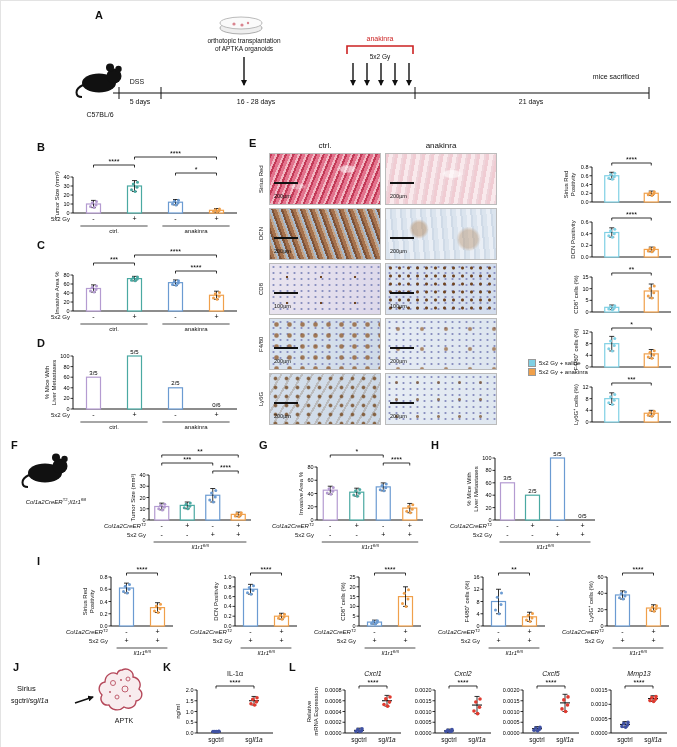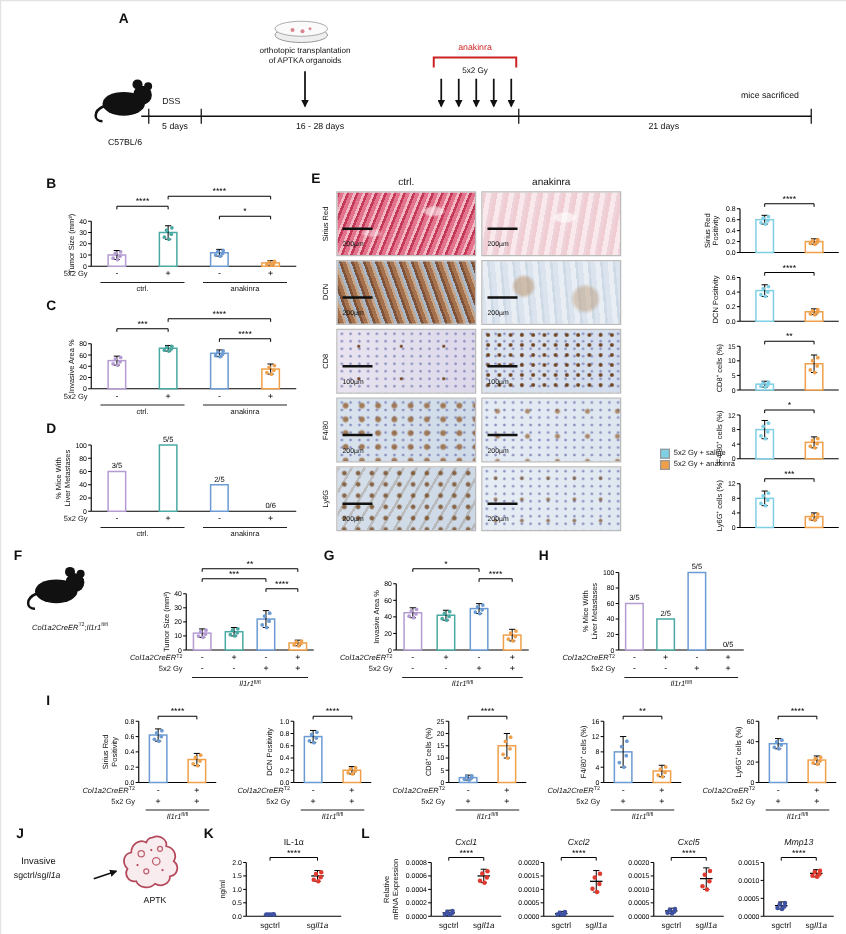--- a/index.html
+++ b/index.html
@@ -943,21 +943,21 @@
       <path d="M23,1 C29,-2 35,3 34,8 C40,9 43,15 40,20 C45,24 43,31 37,32 C37,38 30,41 25,38 C20,43 12,41 10,36 C4,37 0,31 3,26 C-2,21 0,14 6,13 C6,6 13,2 18,5 C19,2 21,1 23,1 Z" fill="#f8ecee" stroke="#b5485a" stroke-width="1.4"></path>
       <circle cx="14" cy="14" r="2.5" fill="none" stroke="#c06070" stroke-width="1"></circle>
       <circle cx="26" cy="20" r="3" fill="none" stroke="#c06070" stroke-width="1"></circle>
       <circle cx="18" cy="28" r="2" fill="none" stroke="#c06070" stroke-width="1"></circle>
       <circle cx="29" cy="10" r="2" fill="none" stroke="#c06070" stroke-width="1"></circle>
       <circle cx="11" cy="23" r="0.9" fill="#b5485a"></circle>
       <circle cx="22" cy="11" r="0.9" fill="#b5485a"></circle>
       <circle cx="31" cy="27" r="0.9" fill="#b5485a"></circle>
     </g>
   </svg>
-  <span class="txt" style="left:16px;top:684px;font-size:7.5px;">Invasive</span>
+  <span class="txt" style="left:16px;top:684px;font-size:7.5px;">Sirius</span>
   <span class="txt" style="left:10px;top:696px;width:70px;">sgctrl/sg<i>Il1a</i></span>
   <span class="txt ctr" style="left:100px;top:716px;width:46px;">APTK</span>
 
   <span class="plabel" style="left:162px;top:660px;">K</span>
   <div class="chart" style="left:172px;top:666px;width:102px;height:78px;"><svg width="102" height="78">
         <line x1="24" y1="23" x2="24" y2="66" stroke="#000" stroke-width="0.9"></line>
         <line x1="24" y1="66" x2="100" y2="66" stroke="#000" stroke-width="0.9"></line>
         <line x1="21.5" y1="66" x2="24" y2="66" stroke="#000" stroke-width="0.8"></line>
         <text x="20.5" y="68" font-size="5.5" text-anchor="end">0.0</text>
         <line x1="21.5" y1="55.25" x2="24" y2="55.25" stroke="#000" stroke-width="0.8"></line>

